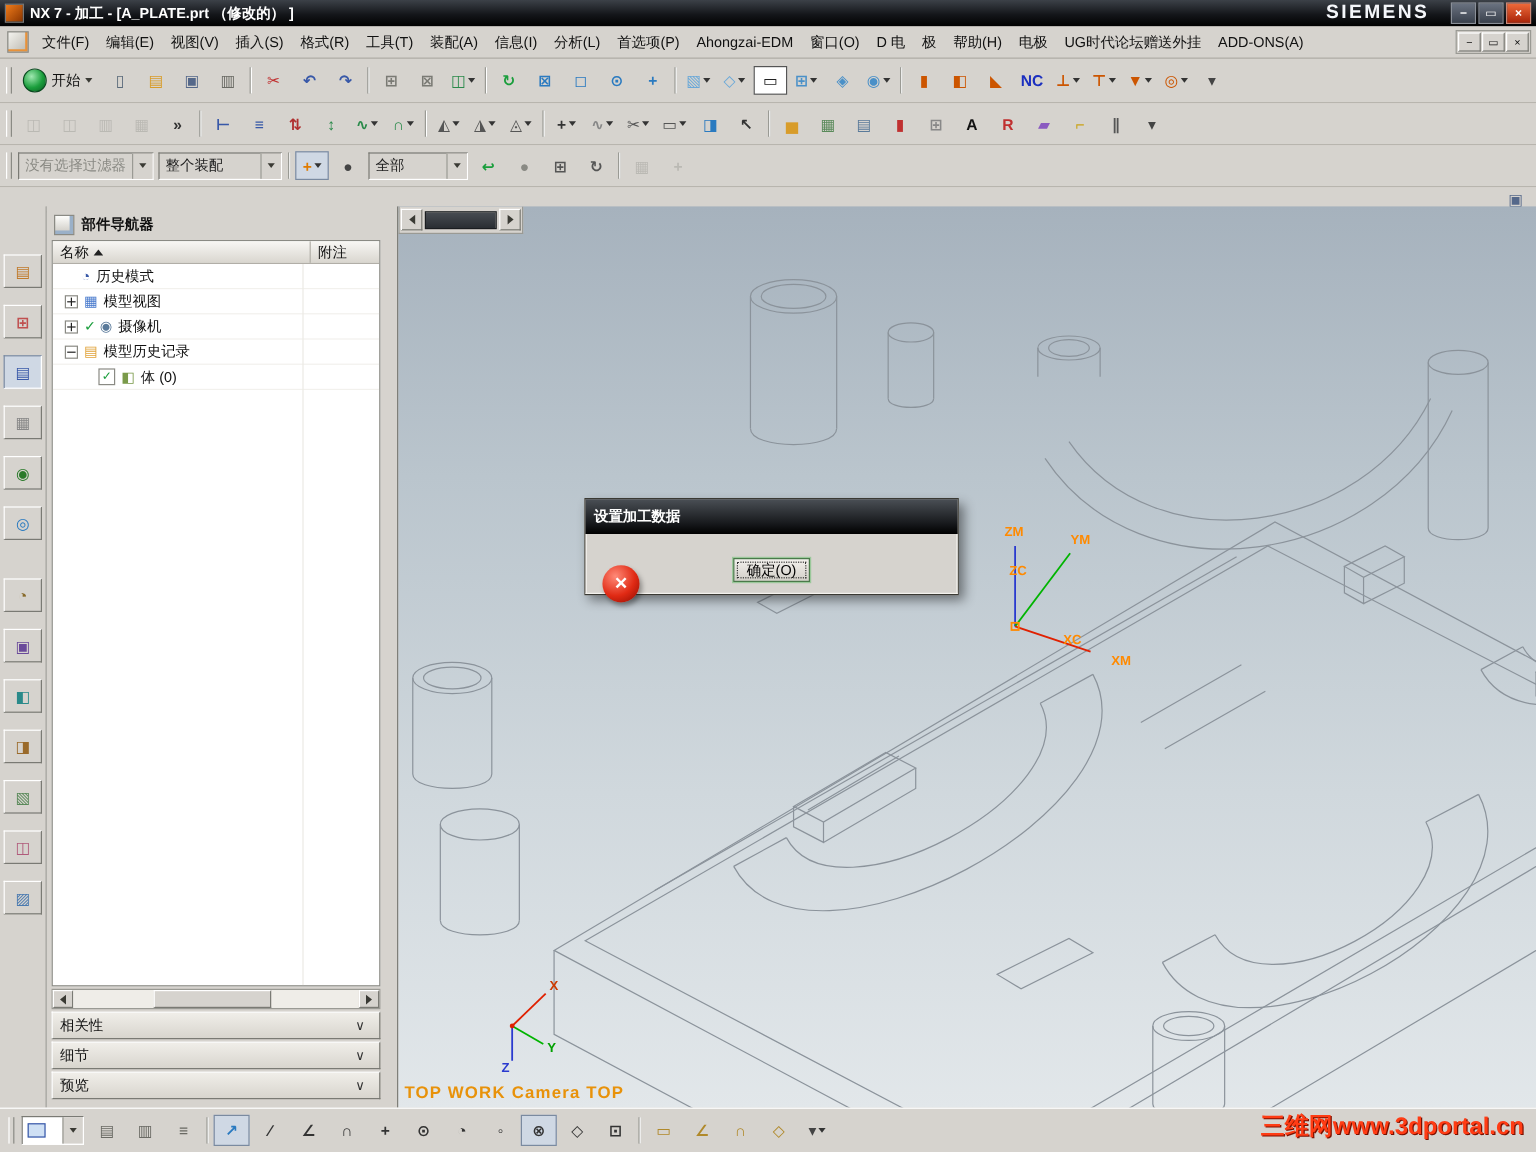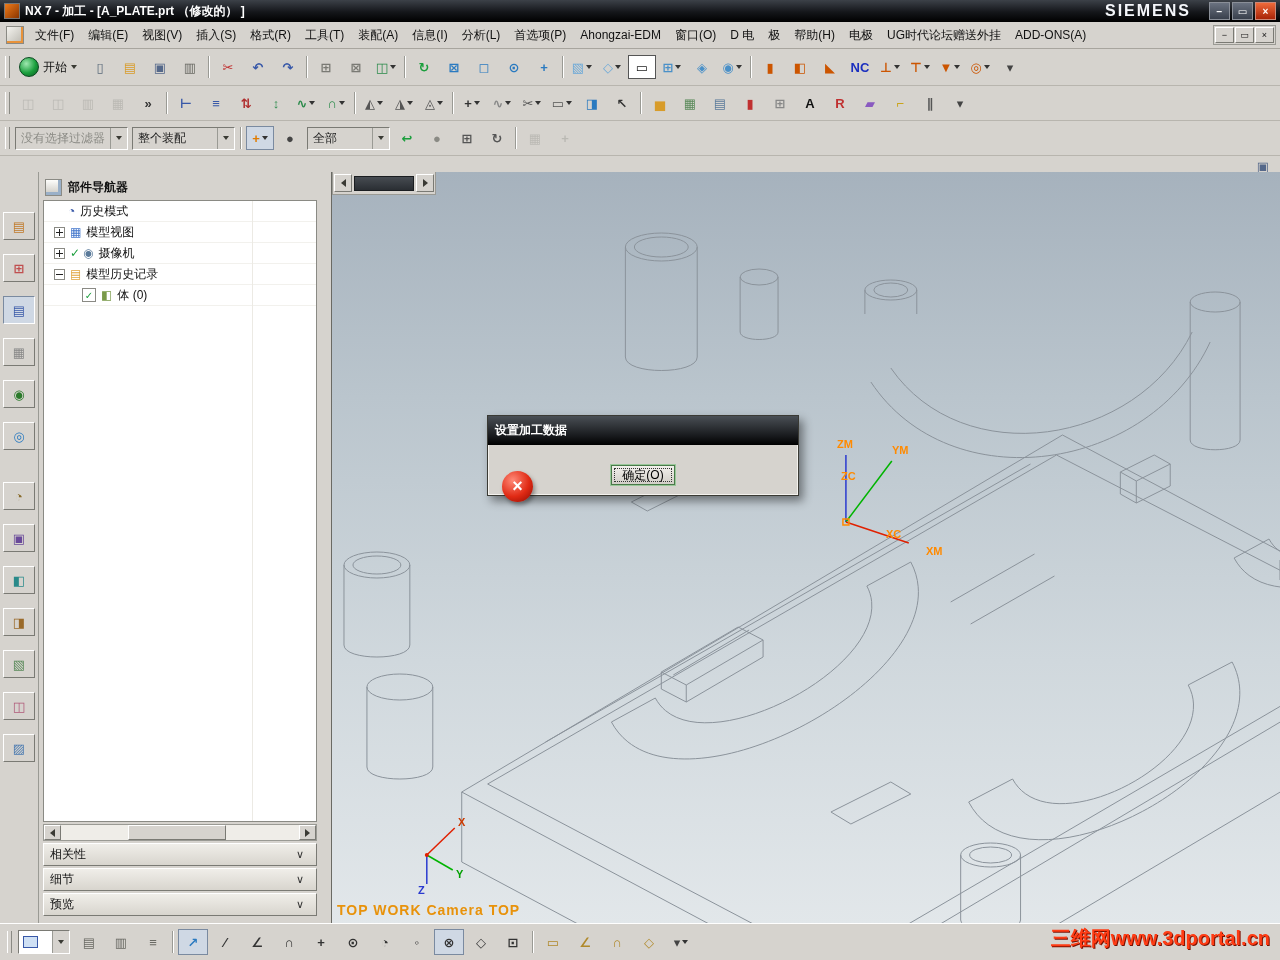--- a/index.html
+++ b/index.html
@@ -525,20 +525,27 @@
         <span class="glyph" style="color: rgb(74, 122, 176);">▨</span>
       </span>
     </div>
 
   <div class="navigator">
     <div class="nav-title">
       <span class="nav-title-icon"></span>
       <span>部件导航器</span>
     </div>
     <div class="tree-box">
+      <div class="tree-cols">
+        <span class="col-name">
+          <span>名称</span>
+          <span class="tri-up-s"></span>
+        </span>
+        <span class="col-note">附注</span>
+      </div>
       <div class="tree-rows">
         <div class="col-sepline" style="top:0"></div>
         <div class="tree-row ind1">
           <span class="t-glyph c-clock">◔</span>
           <span>历史模式</span>
         </div>
         <div class="tree-row ind0">
           <span class="exp plus"></span>
           <span class="t-glyph c-views">▦</span>
           <span>模型视图</span>

